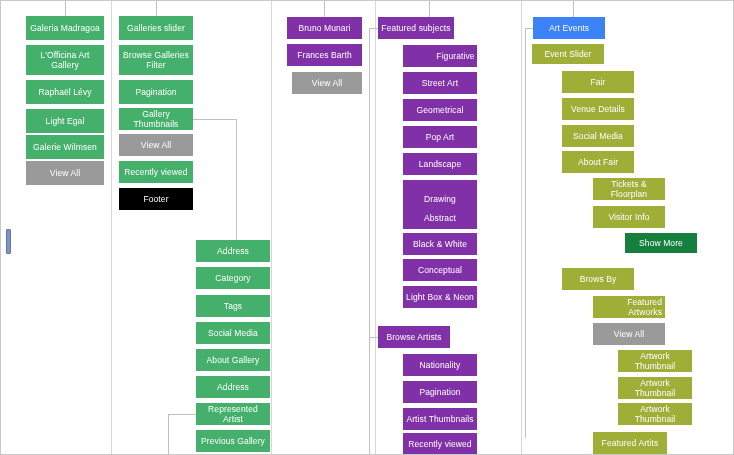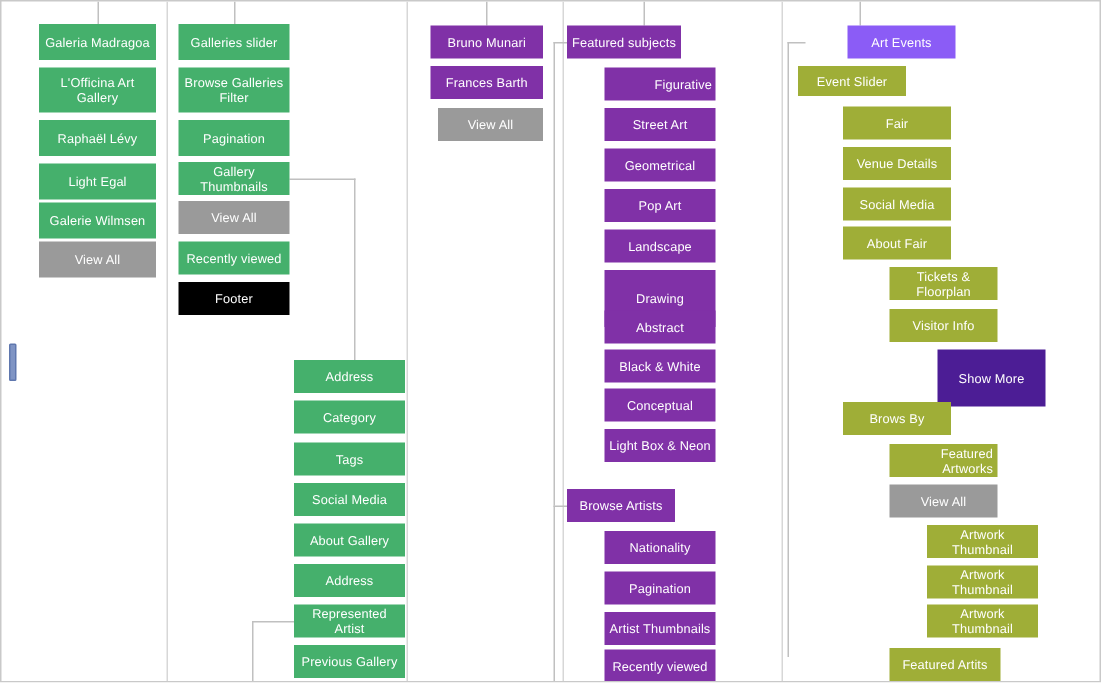--- a/index.html
+++ b/index.html
@@ -126,29 +126,29 @@
       <div class="node c-purple" style="left: 402px; top: 179px; width: 74px; height: 38px; background: rgb(128, 49, 167);"><span>Drawing</span></div>
       <div class="node c-purple" style="left: 402px; top: 206px; width: 74px; height: 22px; background: rgb(128, 49, 167);"><span>Abstract</span></div>
       <div class="node c-purple" style="left: 402px; top: 232px; width: 74px; height: 22px; background: rgb(128, 49, 167);"><span>Black &amp; White</span></div>
       <div class="node c-purple" style="left: 402px; top: 258px; width: 74px; height: 22px; background: rgb(128, 49, 167);"><span>Conceptual</span></div>
       <div class="node c-purple" style="left: 402px; top: 285px; width: 74px; height: 22px; background: rgb(128, 49, 167);"><span>Light Box &amp; Neon</span></div>
       <div class="node c-purple" style="left: 377px; top: 325px; width: 72px; height: 22px; background: rgb(128, 49, 167);"><span>Browse Artists</span></div>
       <div class="node c-purple" style="left: 402px; top: 353px; width: 74px; height: 22px; background: rgb(128, 49, 167);"><span>Nationality</span></div>
       <div class="node c-purple" style="left: 402px; top: 380px; width: 74px; height: 22px; background: rgb(128, 49, 167);"><span>Pagination</span></div>
       <div class="node c-purple" style="left: 402px; top: 407px; width: 74px; height: 22px; background: rgb(128, 49, 167);"><span>Artist Thumbnails</span></div>
       <div class="node c-purple" style="left: 402px; top: 432px; width: 74px; height: 22px; background: rgb(128, 49, 167);"><span>Recently viewed</span></div>
-      <div class="node c-olive" style="left: 564px; top: 16px; width: 72px; height: 22px; background: #8b5cf6;"><span>Art Events</span></div>
+      <div class="node c-olive" style="left: 532px; top: 16px; width: 72px; height: 22px; background: #3b82f6;"><span>Art Events</span></div>
       <div class="node c-olive" style="left: 531px; top: 43px; width: 72px; height: 20px; background: rgb(159, 174, 55);"><span>Event Slider</span></div>
       <div class="node c-olive" style="left: 561px; top: 70px; width: 72px; height: 22px; background: rgb(159, 174, 55);"><span>Fair</span></div>
       <div class="node c-olive" style="left: 561px; top: 97px; width: 72px; height: 22px; background: rgb(159, 174, 55);"><span>Venue Details</span></div>
       <div class="node c-olive" style="left: 561px; top: 124px; width: 72px; height: 22px; background: rgb(159, 174, 55);"><span>Social Media</span></div>
       <div class="node c-olive" style="left: 561px; top: 150px; width: 72px; height: 22px; background: rgb(159, 174, 55);"><span>About Fair</span></div>
       <div class="node c-olive" style="left: 592px; top: 177px; width: 72px; height: 22px; background: rgb(159, 174, 55);"><span>Tickets &amp; Floorplan</span></div>
       <div class="node c-olive" style="left: 592px; top: 205px; width: 72px; height: 22px; background: rgb(159, 174, 55);"><span>Visitor Info</span></div>
-      <div class="node c-olive" style="left: 624px; top: 232px; width: 72px; height: 38px; background: #4c1d95;"><span>Show More</span></div>
+      <div class="node c-olive" style="left: 624px; top: 232px; width: 72px; height: 20px; background: #15803d;"><span>Show More</span></div>
       <div class="node c-olive" style="left: 561px; top: 267px; width: 72px; height: 22px; background: rgb(159, 174, 55);"><span>Brows By</span></div>
       <div class="node c-olive" style="left: 592px; top: 295px; width: 72px; height: 22px; background: rgb(159, 174, 55); text-align: right;"><span>Featured Artworks</span></div>
       <div class="node c-gray" style="left: 592px; top: 322px; width: 72px; height: 22px; background: rgb(154, 154, 154);"><span>View All</span></div>
       <div class="node c-olive" style="left: 617px; top: 349px; width: 74px; height: 22px; background: rgb(159, 174, 55);"><span>Artwork Thumbnail</span></div>
       <div class="node c-olive" style="left: 617px; top: 376px; width: 74px; height: 22px; background: rgb(159, 174, 55);"><span>Artwork Thumbnail</span></div>
       <div class="node c-olive" style="left: 617px; top: 402px; width: 74px; height: 22px; background: rgb(159, 174, 55);"><span>Artwork Thumbnail</span></div>
       <div class="node c-olive" style="left: 592px; top: 431px; width: 74px; height: 22px; background: rgb(159, 174, 55);"><span>Featured Artits</span></div>
     </div>
 </div>
 

